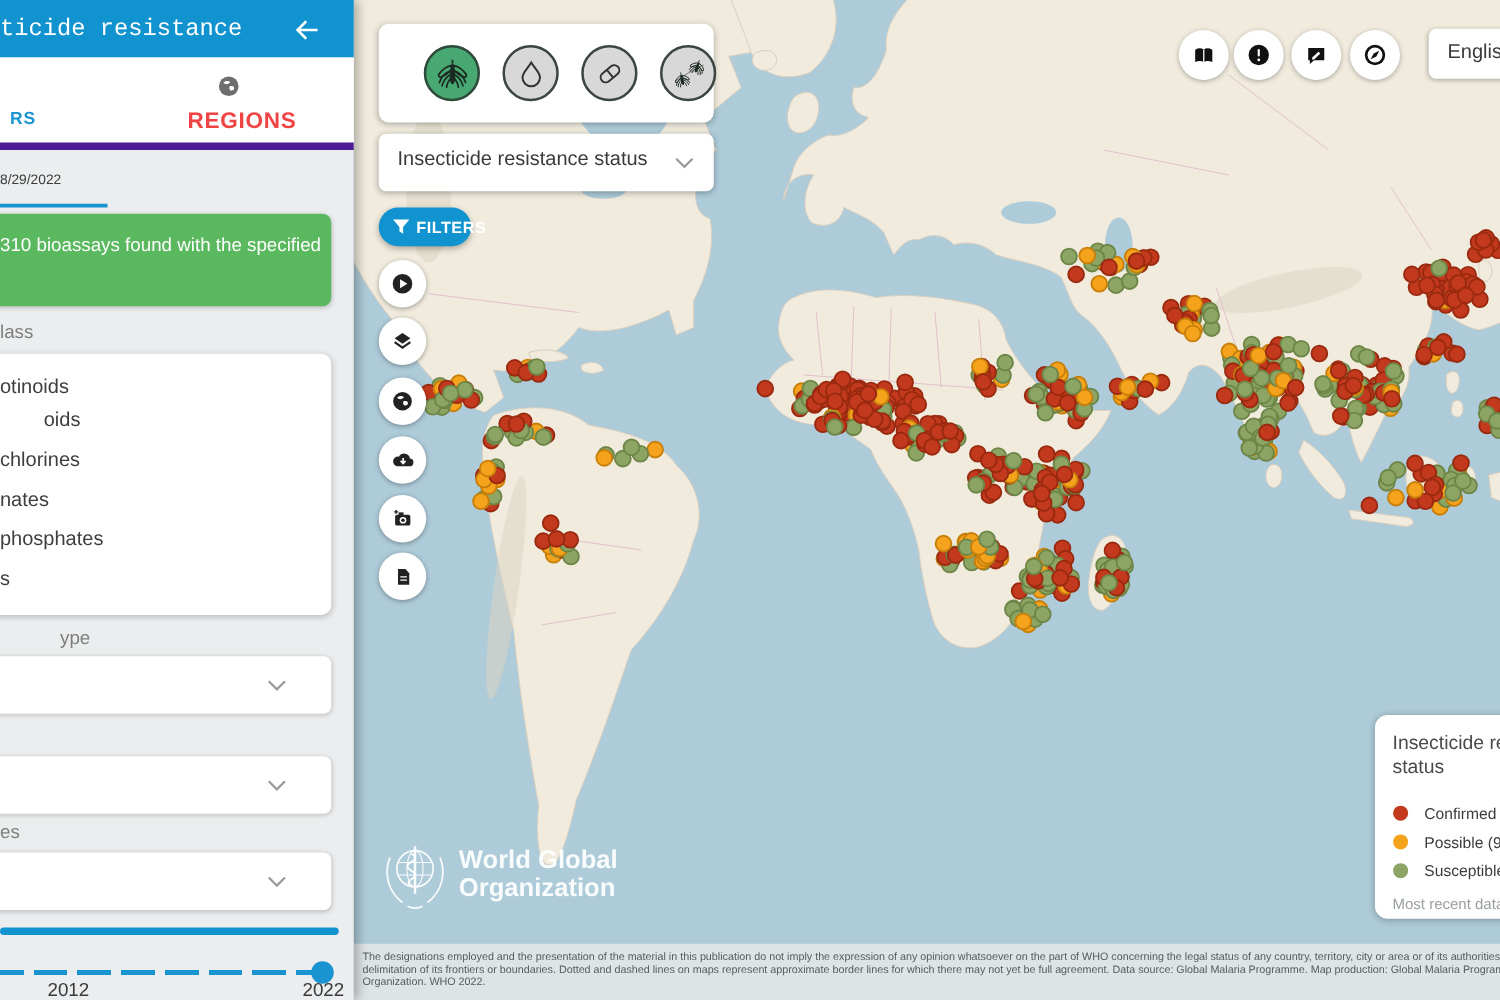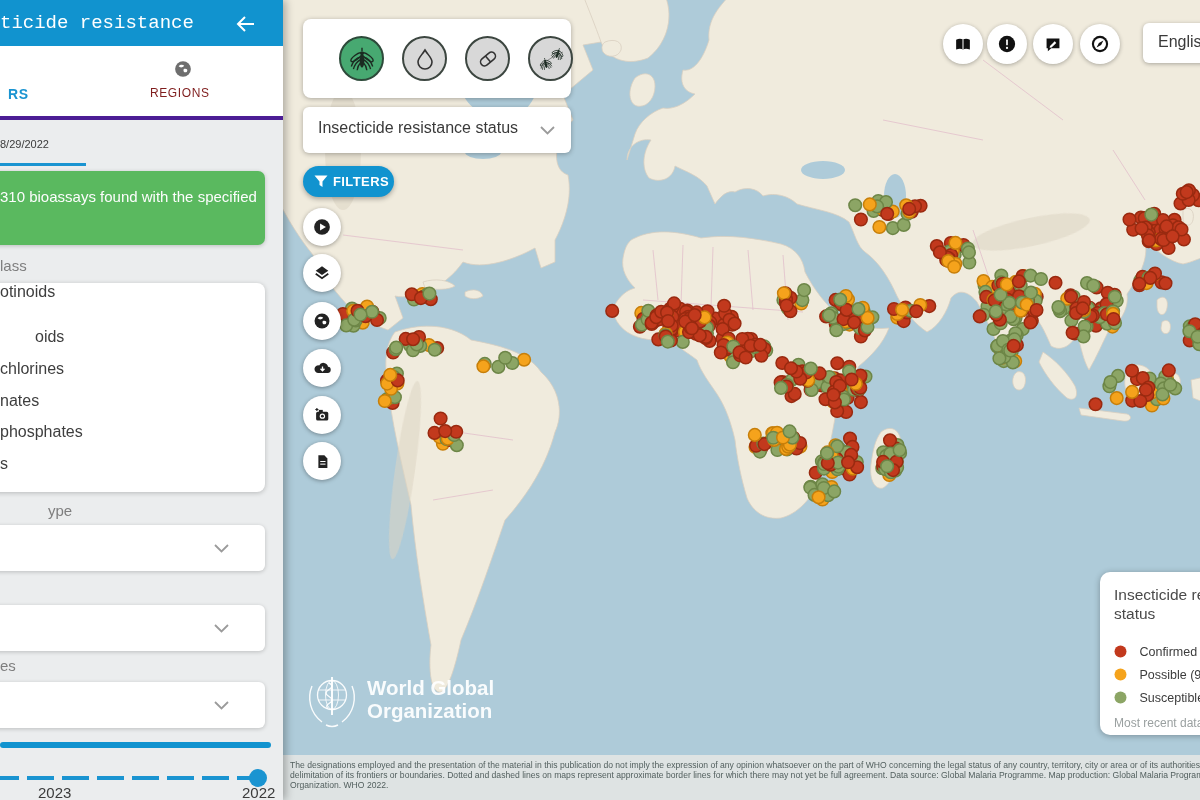--- a/index.html
+++ b/index.html
@@ -3,26 +3,26 @@
 <meta charset="utf-8">
 <style>
   html,body{margin:0;padding:0;overflow:hidden;background:#9db8c6;}
   *{box-sizing:border-box;font-family:"Liberation Sans",sans-serif;}
   #screen{position:relative;width:1200px;height:800px;overflow:hidden;background:#aecbd9;}
   
   #sidebar{position:absolute;left:0;top:0;width:283px;height:800px;background:#ebedee;z-index:30;box-shadow:3px 0 8px rgba(0,0,0,.28);}
   #sb-header{position:absolute;left:0;top:0;width:283px;height:46px;background:#1193cf;color:#fff;}
   #sb-title{position:absolute;left:0;top:12px;font-size:19px;color:#fff;white-space:nowrap;font-family:Liberation Mono, monospace;}
   #sb-back{position:absolute;left:234px;top:12px;width:24px;height:24px;cursor:pointer;}
-  #sb-tabs{position:absolute;left:0;top:46px;width:283px;height:74px;background:#ffffff;border-bottom:4px solid #4c1d95;}
+  #sb-tabs{position:absolute;left:0;top:46px;width:283px;height:74px;background:#ffffff;border-bottom:6px solid #4c1d95;}
   .tab{position:absolute;top:0;height:74px;cursor:pointer;}
   #tab-filters{left:0;width:141px;}
   #tab-filters .tab-label{position:absolute;left:8px;top:40px;font-size:14px;font-weight:700;letter-spacing:.6px;color:#1a94d1;}
   #tab-regions{left:141px;width:142px;}
-  #tab-regions .tab-label{position:absolute;left:9px;top:40px;font-size:12px;font-weight:400;letter-spacing:.6px;color:#7f1d1d;}
+  #tab-regions .tab-label{position:absolute;left:9px;top:40px;font-size:18px;font-weight:700;letter-spacing:.6px;color:#ef4444;}
   #tab-regions svg{position:absolute;left:31px;top:12px;}
   #tab-underline{position:absolute;left:0;top:117px;width:86px;height:3px;background:#1a94d1;}
   #sb-date{position:absolute;left:0;top:138px;font-size:11px;color:#3b3b3b;white-space:nowrap;}
   #sb-banner{position:absolute;left:-18px;top:171px;width:283px;height:74px;background:#5ab95f;border-radius:7px;box-shadow:0 1px 4px rgba(0,0,0,.2);}
   #sb-banner span{position:absolute;left:18px;top:17px;font-size:15px;color:#fdfdfd;white-space:nowrap;}
   .sb-label{position:absolute;left:0;font-size:15px;color:#7e7e7e;white-space:nowrap;}
   #sb-class-card{position:absolute;left:-18px;top:283px;width:283px;height:209px;background:#fff;border-radius:8px;box-shadow:0 1px 5px rgba(0,0,0,.22);}
   .class-item{position:absolute;left:18px;font-size:16px;color:#3e3e3e;white-space:nowrap;cursor:pointer;}
   .dropdown{position:absolute;left:-18px;width:283px;height:46px;background:#fff;border-radius:6px;box-shadow:0 1px 4px rgba(0,0,0,.2);cursor:pointer;}
   .dropdown svg{position:absolute;right:36px;top:19px;}
@@ -33,21 +33,21 @@
   
   #map{position:absolute;left:283px;top:0;width:917px;height:755px;background:#aecbd9;overflow:hidden;}
   #world,#dots-layer{position:absolute;left:0;top:0;}
   .card{background:#fff;border-radius:8px;box-shadow:0 1px 5px rgba(0,0,0,.3);}
   #mode-card{position:absolute;left:20px;top:19px;width:268px;height:79px;z-index:5;}
   .mode-btn{position:absolute;top:17px;width:45px;height:45px;border-radius:50%;border:2px solid #3c4640;cursor:pointer;display:flex;align-items:center;justify-content:center;}
   .mode-gray{background:#d8d8d8;}
   #status-dd{position:absolute;left:20px;top:107px;width:268px;height:46px;z-index:5;border-radius:6px;cursor:pointer;}
   #status-dd span{position:absolute;left:15px;top:12px;font-size:16px;color:#3a3a3a;white-space:nowrap;}
   #status-dd svg{position:absolute;right:16px;top:19px;}
-  #filters-pill{position:absolute;left:20px;top:166px;width:91px;height:31px;border-radius:16px;background:#1193cf;box-shadow:0 2px 5px rgba(0,0,0,.3);z-index:5;cursor:pointer;}
+  #filters-pill{position:absolute;left:20px;top:166px;width:74px;height:31px;border-radius:16px;background:#1193cf;box-shadow:0 2px 5px rgba(0,0,0,.3);z-index:5;cursor:pointer;}
   #filters-pill span{position:absolute;left:30px;top:8px;font-size:13px;font-weight:700;letter-spacing:.4px;color:#fff;}
   #filters-pill svg{position:absolute;left:11px;top:9px;}
   .tool-btn{position:absolute;left:20px;width:38px;height:38px;border-radius:50%;background:#fff;box-shadow:0 1px 4px rgba(0,0,0,.35);z-index:5;cursor:pointer;display:flex;align-items:center;justify-content:center;}
   .tr-btn{position:absolute;top:24px;width:40px;height:40px;border-radius:50%;background:#fff;box-shadow:0 1px 4px rgba(0,0,0,.3);z-index:5;cursor:pointer;display:flex;align-items:center;justify-content:center;}
   #lang-btn{position:absolute;left:860px;top:23px;width:130px;height:40px;background:#fff;border-radius:6px;box-shadow:0 1px 4px rgba(0,0,0,.3);z-index:5;cursor:pointer;}
   #lang-btn span{position:absolute;left:15px;top:10px;font-size:16px;color:#3a3a3a;white-space:nowrap;}
   
   #legend{position:absolute;left:817px;top:572px;width:238px;height:163px;background:#fff;border-radius:10px;box-shadow:0 1px 6px rgba(0,0,0,.3);z-index:5;padding:13px 0 0 14px;}
   #legend .lg-title{font-size:15.5px;color:#4a4a4a;line-height:19px;white-space:nowrap;}
   .lg-row{position:relative;height:18px;margin-top:5px;white-space:nowrap;}
@@ -1094,21 +1094,21 @@
 
     <span id="sb-date">8/29/2022</span>
 
     <div id="sb-banner">
       <span>310 bioassays found with the specified</span>
     </div>
 
     <span class="sb-label" style="top:257px;">lass</span>
 
     <div id="sb-class-card">
-      <span class="class-item" style="top:0;">otinoids</span>
+      <span class="class-item" style="top:18px;">otinoids</span>
       <span class="class-item" style="top:45px;padding-left:35px;">oids</span>
       <span class="class-item" style="top:77px;">chlorines</span>
       <span class="class-item" style="top:109px;">nates</span>
       <span class="class-item" style="top:140px;">phosphates</span>
       <span class="class-item" style="top:172px;">s</span>
     </div>
 
     <span class="sb-label" style="top:502px;padding-left:48px;">ype</span>
     <div class="dropdown" style="top:525px;">
       <svg width="15" height="9" viewBox="0 0 15 9">
@@ -1125,17 +1125,17 @@
     <span class="sb-label" style="top:657px;">es</span>
     <div class="dropdown" style="top:682px;">
       <svg width="15" height="9" viewBox="0 0 15 9">
           <use href="#chev"></use>
         </svg>
     </div>
 
     <div id="sb-scrollthumb"></div>
     <div id="sb-track"></div>
     <div id="sb-handle"></div>
-    <span class="yr" style="left:38px;">2023</span>
+    <span class="yr" style="left:38px;">2012</span>
     <span class="yr" style="left:242px;">2022</span>
   </div>
 
 </div>
 
 </body></html>

